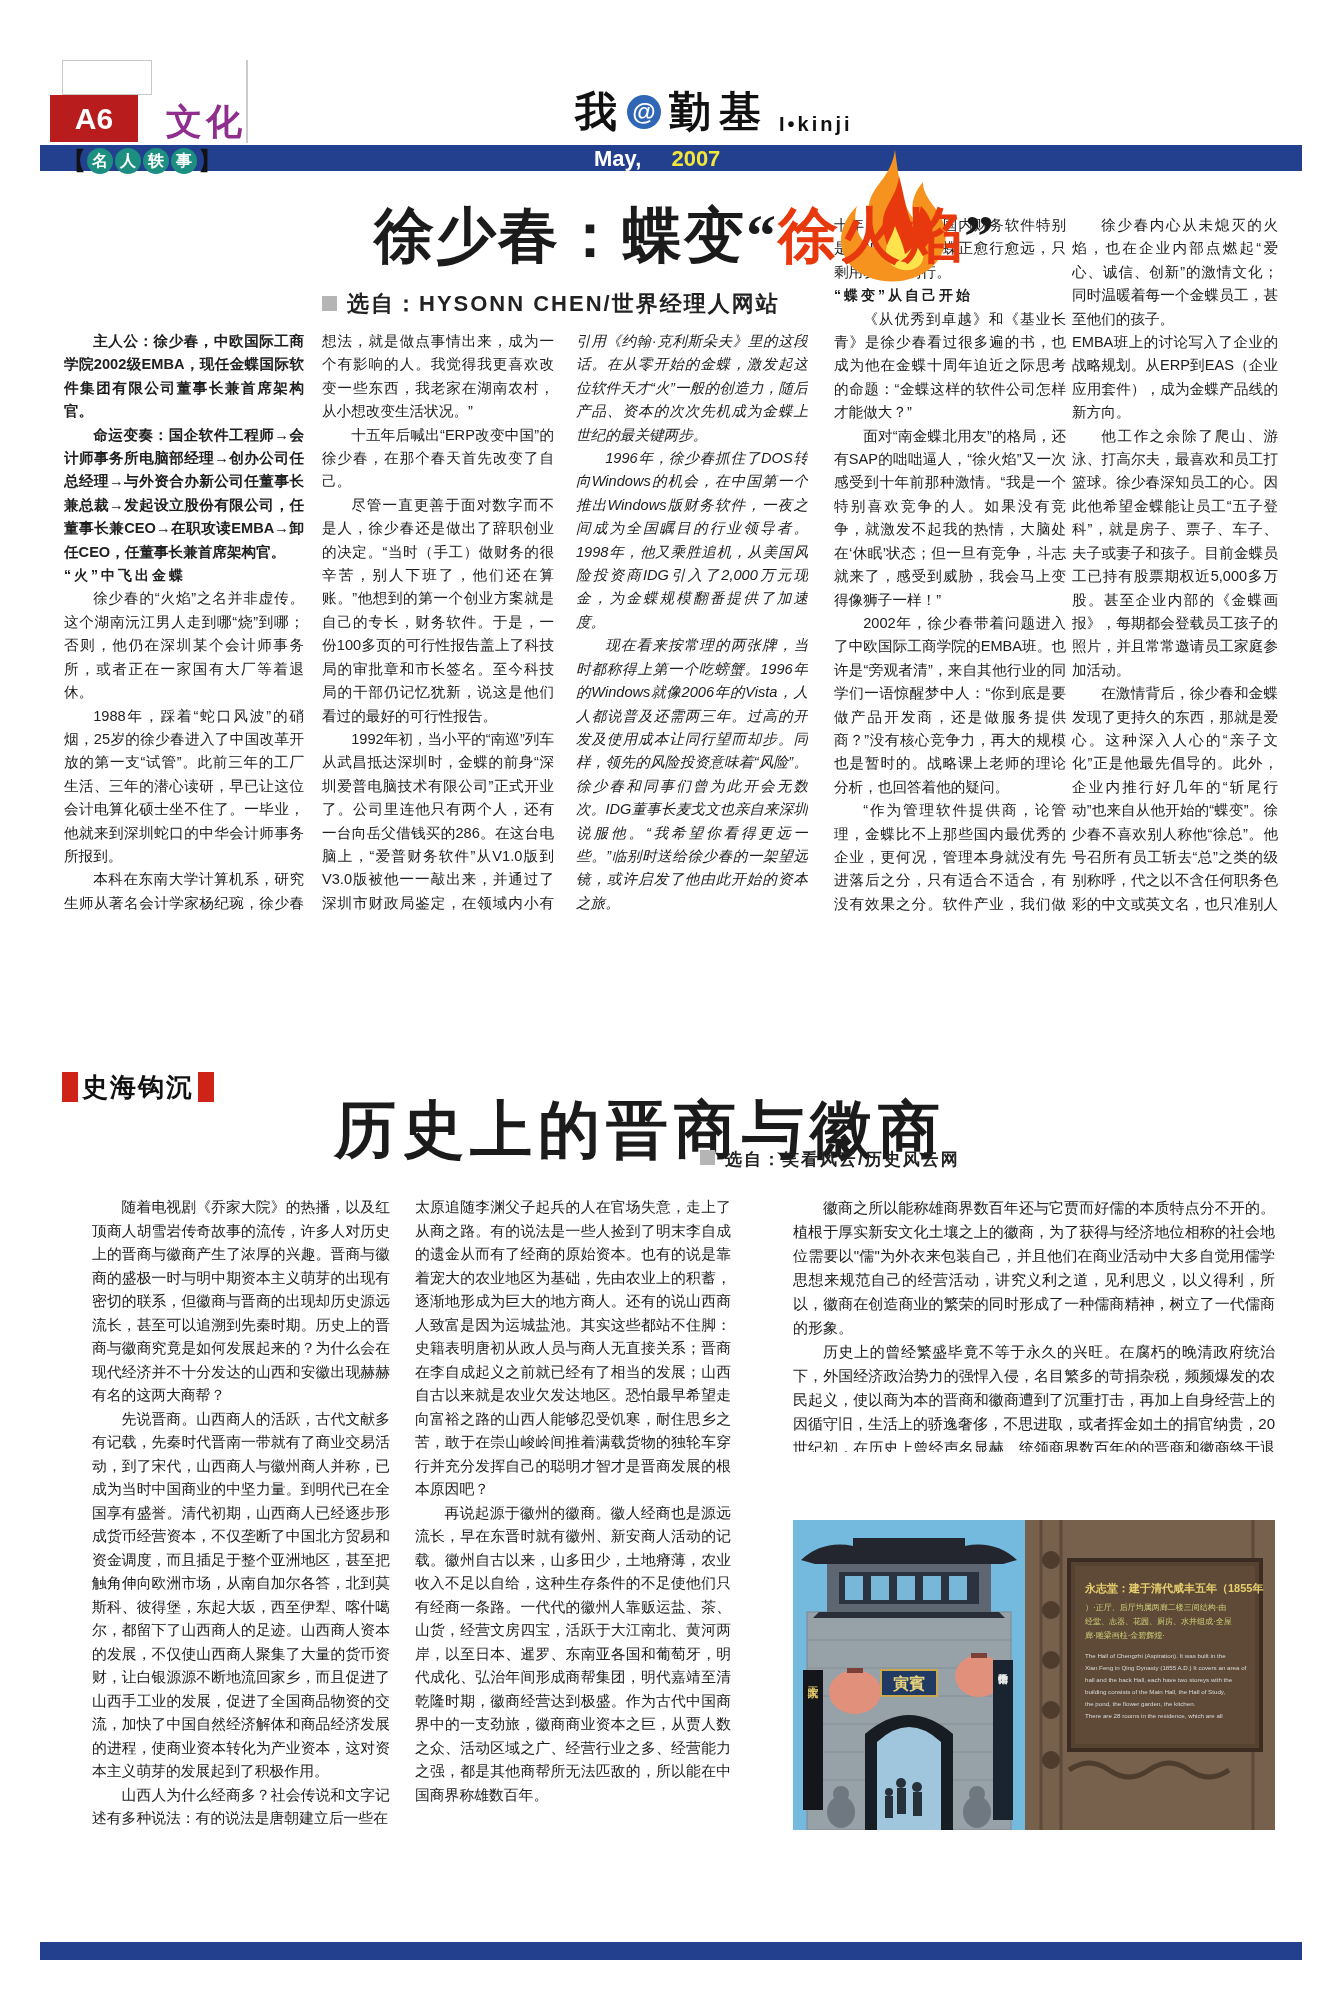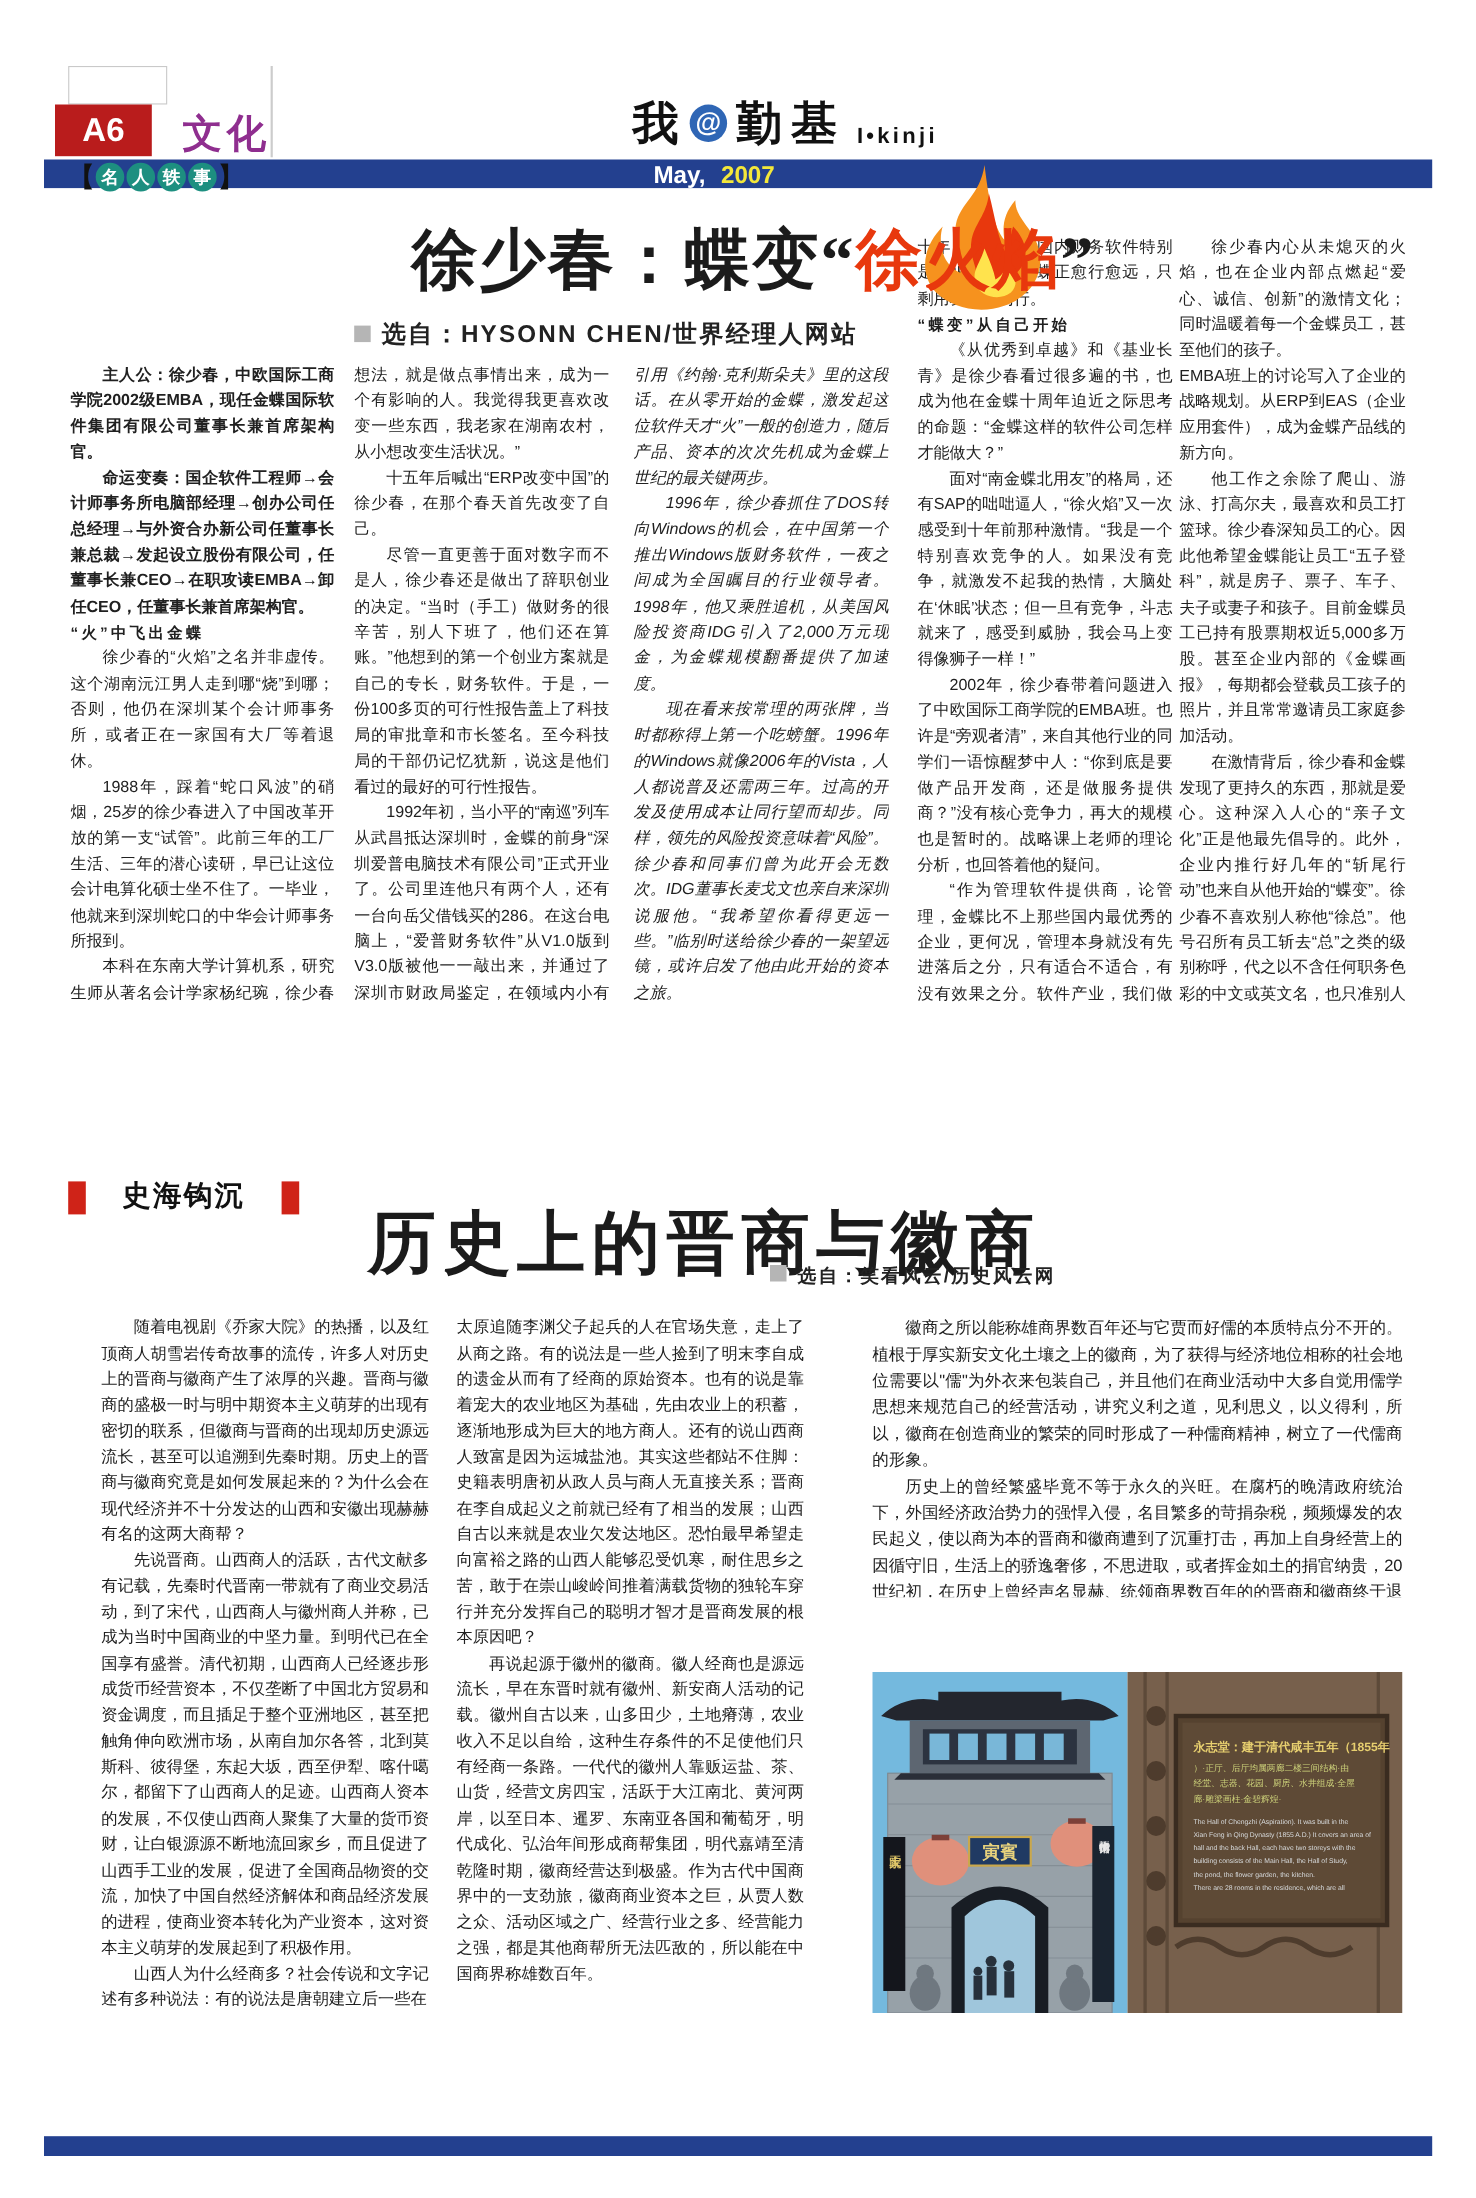--- a/index.html
+++ b/index.html
@@ -11,21 +11,21 @@
   .a6box{position:absolute;left:50px;top:95px;width:88px;height:47px;background:#b91c1c;
          color:#fff;font-weight:bold;font-size:30px;display:flex;align-items:center;justify-content:center;}
   .secname{position:absolute;left:166px;top:98px;font-size:36px;font-weight:bold;color:#8f2e8f;letter-spacing:4px;}
   .masthead{position:absolute;left:575px;top:84px;display:flex;align-items:center;white-space:nowrap;}
   .mh-cjk{font-size:42px;font-weight:bold;color:#111;letter-spacing:8px;}
   .mh-at{display:inline-flex;width:34px;height:34px;border-radius:50%;background:#2f66b5;color:#fff;
          font-size:24px;font-weight:bold;align-items:center;justify-content:center;margin:0 8px 0 2px;}
   .mh-latin{font-size:20px;font-weight:bold;color:#111;letter-spacing:3px;margin-left:10px;align-self:flex-end;padding-bottom:4px;}
   .datebar{position:absolute;left:40px;top:145px;width:1262px;height:26px;background:#23408f;}
   .datetext{position:absolute;left:594px;top:146px;font-size:22px;font-weight:bold;white-space:nowrap;}
-  .datetext .m{color:#ffffff;} .datetext .y{color:#f3e73a;margin-left:8px;}
+  .datetext .m{color:#ffffff;} .datetext .y{color:#f3e73a;margin-left:24px;}
   
   .tag1{position:absolute;left:62px;top:146px;display:flex;align-items:center;height:30px;}
   .tag1 .brk{font-size:24px;font-weight:bold;color:#111;}
   .tag1 .bub{width:26px;height:26px;border-radius:50%;background:#1d8f80;color:#fff;font-size:16px;font-weight:bold;
              display:inline-flex;align-items:center;justify-content:center;margin:0 1px;}
   .flame{position:absolute;left:795px;top:148px;width:200px;height:140px;z-index:1;}
   .title1{position:absolute;left:290px;top:196px;width:790px;text-align:center;z-index:2;
           font-family:"Liberation Serif",serif;font-weight:bold;font-size:60px;letter-spacing:2px;white-space:nowrap;}
   .title1 .red{color:#e8380d;}
   .byline1{position:absolute;left:322px;top:289px;font-size:22px;font-weight:bold;color:#222;letter-spacing:2px;}
@@ -35,21 +35,21 @@
   .col .para{margin:0;text-indent:2em;}
   .col .lead{text-indent:0;}
   .col .bold{font-weight:bold;}
   .col .subhead{text-indent:0;text-align:left;font-weight:bold;font-size:14px;letter-spacing:3px;}
   #a1c1{left:64px;top:330px;width:240px;height:586px;}
   #a1c2{left:322px;top:330px;width:232px;height:586px;}
   #a1c3{left:576px;top:330px;width:232px;height:586px;font-style:italic;}
   #a1c4{left:834px;top:214px;width:232px;height:702px;}
   #a1c5{left:1072px;top:214px;width:206px;height:702px;}
   
-  .tag2{position:absolute;left:62px;top:1070px;display:flex;align-items:flex-end;height:34px;gap:29px;}
+  .tag2{position:absolute;left:62px;top:1070px;display:flex;align-items:center;height:34px;}
   .tag2 .rrect{width:16px;height:30px;background:#cf2318;}
   .tag2 .t2txt{font-size:26px;font-weight:bold;color:#111;margin:0 4px;letter-spacing:2px;}
   .title2{position:absolute;left:320px;top:1088px;width:640px;text-align:center;
           font-family:"Liberation Serif",serif;font-weight:bold;font-size:62px;letter-spacing:6px;white-space:nowrap;}
   .byline2{position:absolute;left:700px;top:1148px;font-size:17px;font-weight:bold;color:#222;letter-spacing:2px;}
   #a2c1{left:92px;top:1196px;width:298px;height:736px;font-size:14.8px;line-height:23.5px;}
   #a2c2{left:415px;top:1196px;width:316px;height:736px;font-size:14.8px;line-height:23.5px;}
   #a2c3{left:793px;top:1196px;width:482px;height:256px;font-size:15px;line-height:24px;}
   .photo{position:absolute;left:793px;top:1520px;width:482px;height:310px;}
   .botbar{position:absolute;left:40px;top:1942px;width:1262px;height:18px;background:#23408f;}

